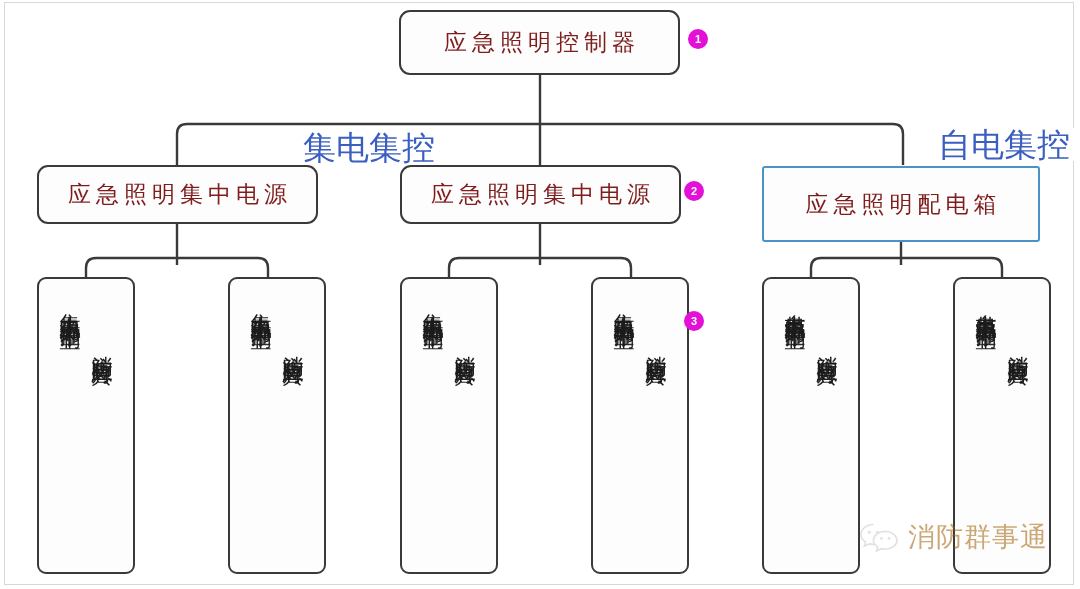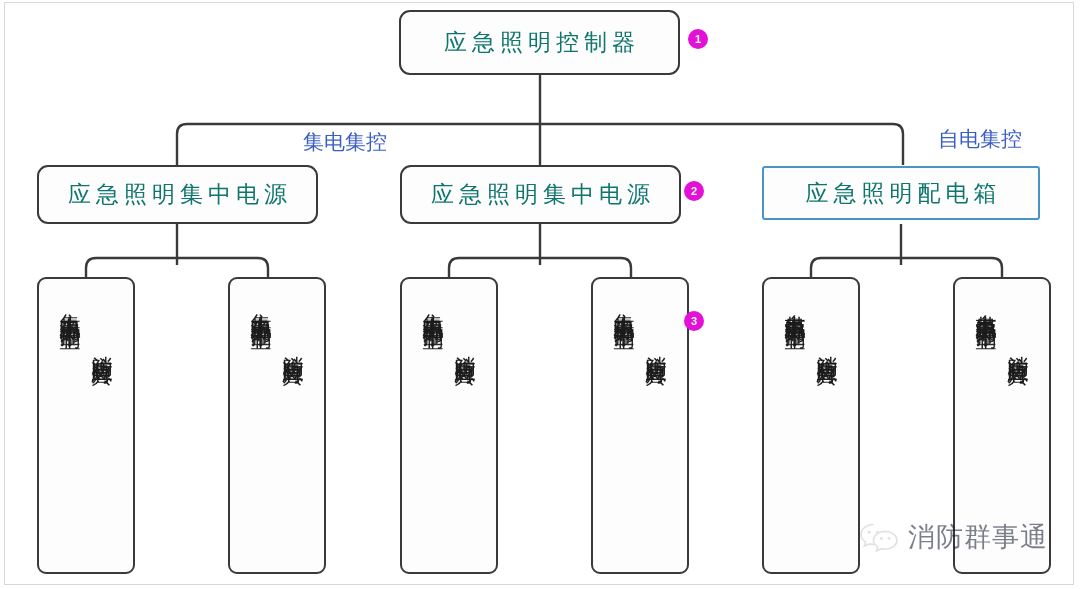--- a/index.html
+++ b/index.html
@@ -48,33 +48,33 @@
     align-items: center;
     justify-content: center;
   }
   .node.blue {
     border: 2px solid #4a93c6;
     border-radius: 3px;
   }
   .node .label {
     font-family: "Liberation Serif", "DejaVu Serif", serif;
     font-size: 23px;
-    color: #0f766e;
+    color: #7f1d1d;
     letter-spacing: 5px;
     text-indent: 5px;
     white-space: nowrap;
     line-height: 1;
   }
 
   
   #node-controller { left: 399px; top: 10px; width: 281px; height: 65px; }
   
   #node-power-left   { left: 37px;  top: 165px; width: 281px; height: 59px; }
   #node-power-mid    { left: 400px; top: 165px; width: 281px; height: 59px; }
-  #node-distribution { left: 762px; top: 166px; width: 278px; height: 54px; }
+  #node-distribution { left: 762px; top: 166px; width: 278px; height: 76px; }
 
   
   .leaf {
     position: absolute;
     box-sizing: border-box;
     background: #fdfdfd;
     border: 2px solid #3a3a3a;
     border-radius: 9px;
     top: 277px;
     height: 297px;
@@ -107,21 +107,21 @@
   #leaf-2 { left: 228px; }
   #leaf-3 { left: 400px; }
   #leaf-4 { left: 591px; }
   #leaf-5 { left: 762px; }
   #leaf-6 { left: 953px; }
 
   
   .branch-label {
     position: absolute;
     font-family: "Liberation Sans", "DejaVu Sans", sans-serif;
-    font-size: 21px;
+    font-size: 33px;
     color: #3b5fc0;
     white-space: nowrap;
     background: #ffffff;
     padding: 0 6px;
     line-height: 1;
   }
   #label-centralized { left: 297px; top: 131px; }
   #label-self        { left: 932px; top: 128px; }
 
   
@@ -151,21 +151,21 @@
     top: 519px;
     display: flex;
     align-items: center;
     gap: 8px;
     opacity: 0.55;
     pointer-events: none;
   }
   #watermark .wm-text {
     font-family: "Liberation Sans", "DejaVu Sans", sans-serif;
     font-size: 27px;
-    color: #0f172a;
+    color: #a16207;
     letter-spacing: 1px;
     white-space: nowrap;
   }
 </style>
 </head>
 <body>
 
 <div id="canvas">
 
   <div class="page-border"></div>

